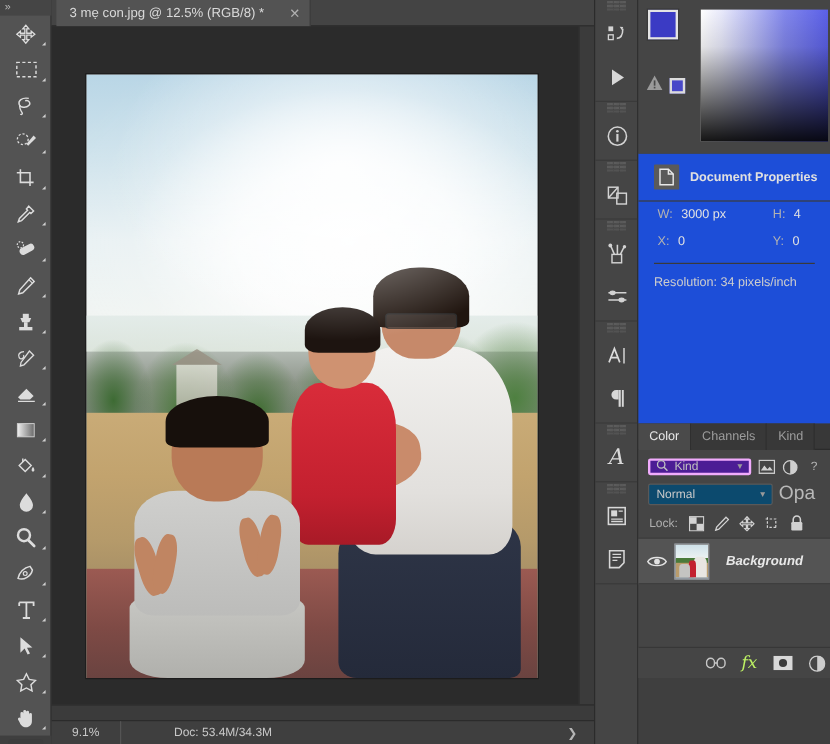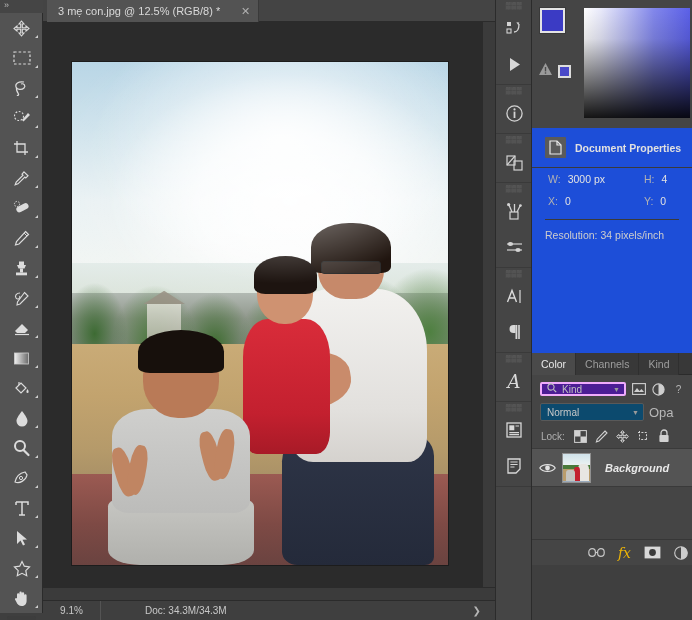--- a/index.html
+++ b/index.html
@@ -367,21 +367,21 @@
     padding: 0 6px 5px 8px;
   }
   #blend-sel {
     width: 104px; height: 18px; background: #0c4a6e;
     border: 1px solid #595959; border-radius: 2px;
     display: flex; align-items: center;
     padding: 0 4px 0 6px;
     font-size: 10px; color: #c8c8c8;
   }
   #blend-sel .chev { margin-left: auto; color: #9a9a9a; font-size: 7px; }
-  #opac-lab { font-size: 13px; color: #b8b8b8; }
+  #opac-lab { font-size: 16px; color: #b8b8b8; }
   #lyr-lock {
     display: flex; align-items: center; gap: 8px;
     padding: 3px 6px 5px 9px;
     border-bottom: 1px solid #3a3a3a;
   }
   #lock-lab { font-size: 10px; color: #b0b0b0; margin-right: 1px; }
   .lock-ico { color: #d0d0d0; display: flex; align-items: center; }
   .layer-row {
     display: flex; align-items: center; height: 38px;
     background: #545454; border-bottom: 1px solid #3a3a3a;
@@ -676,21 +676,21 @@
 
         <div id="photo-glare"></div>
       </div>
     </div>
     <div id="cv-scroll-v"></div>
     <div id="cv-scroll-h"></div>
   </div>
 
   <div id="statusbar">
     <div id="st-zoom">9.1%</div>
-    <div id="st-doc">Doc: 34.3M/34.3M</div>
+    <div id="st-doc">Doc: 53.4M/34.3M</div>
     <div id="st-arrow">❯</div>
   </div>
 
   <div id="rail">
     <div class="rail-grp">
       <div class="rail-grip">▒▒▒</div>
       <div class="rail-ico">
           <svg width="19" height="19" viewBox="0 0 19 19">
             <rect x="2" y="3" width="4" height="4" fill="#d3d3d3"></rect>
             <rect x="2" y="10" width="4" height="4" fill="none" stroke="#d3d3d3" stroke-width="1.1"></rect>
@@ -925,21 +925,21 @@
       </div>
 
       <div id="lyr-bottom">
         <span class="lb-ico">
             <svg width="17" height="11" viewBox="0 0 17 11">
               <path d="M7 5.5 H10" stroke="#c6c6c6" stroke-width="1.2"></path>
               <rect x="0.8" y="1.6" width="6.6" height="7.8" rx="3.3" fill="none" stroke="#c6c6c6" stroke-width="1.2"></rect>
               <rect x="9.6" y="1.6" width="6.6" height="7.8" rx="3.3" fill="none" stroke="#c6c6c6" stroke-width="1.2"></rect>
             </svg>
           </span>
-        <span class="lb-ico" style="font-family:'DejaVu Serif',serif;font-style:italic;font-size:14px;color:#eab308;">fx</span>
+        <span class="lb-ico" style="font-family:'DejaVu Serif',serif;font-style:italic;font-size:14px;color:#bef264;">fx</span>
         <span class="lb-ico">
             <svg width="17" height="13" viewBox="0 0 17 13">
               <rect x="0.6" y="0.6" width="15.8" height="11.8" fill="#d8d8d8"></rect>
               <circle cx="8.5" cy="6.5" r="3.4" fill="#3a3a3a"></circle>
             </svg>
           </span>
         <span class="lb-ico">
             <svg width="14" height="14" viewBox="0 0 14 14">
               <circle cx="7" cy="7" r="6.3" fill="none" stroke="#cdcdcd" stroke-width="1.1"></circle>
               <path d="M7 0.7 A6.3 6.3 0 0 1 7 13.3 Z" fill="#cdcdcd"></path>

